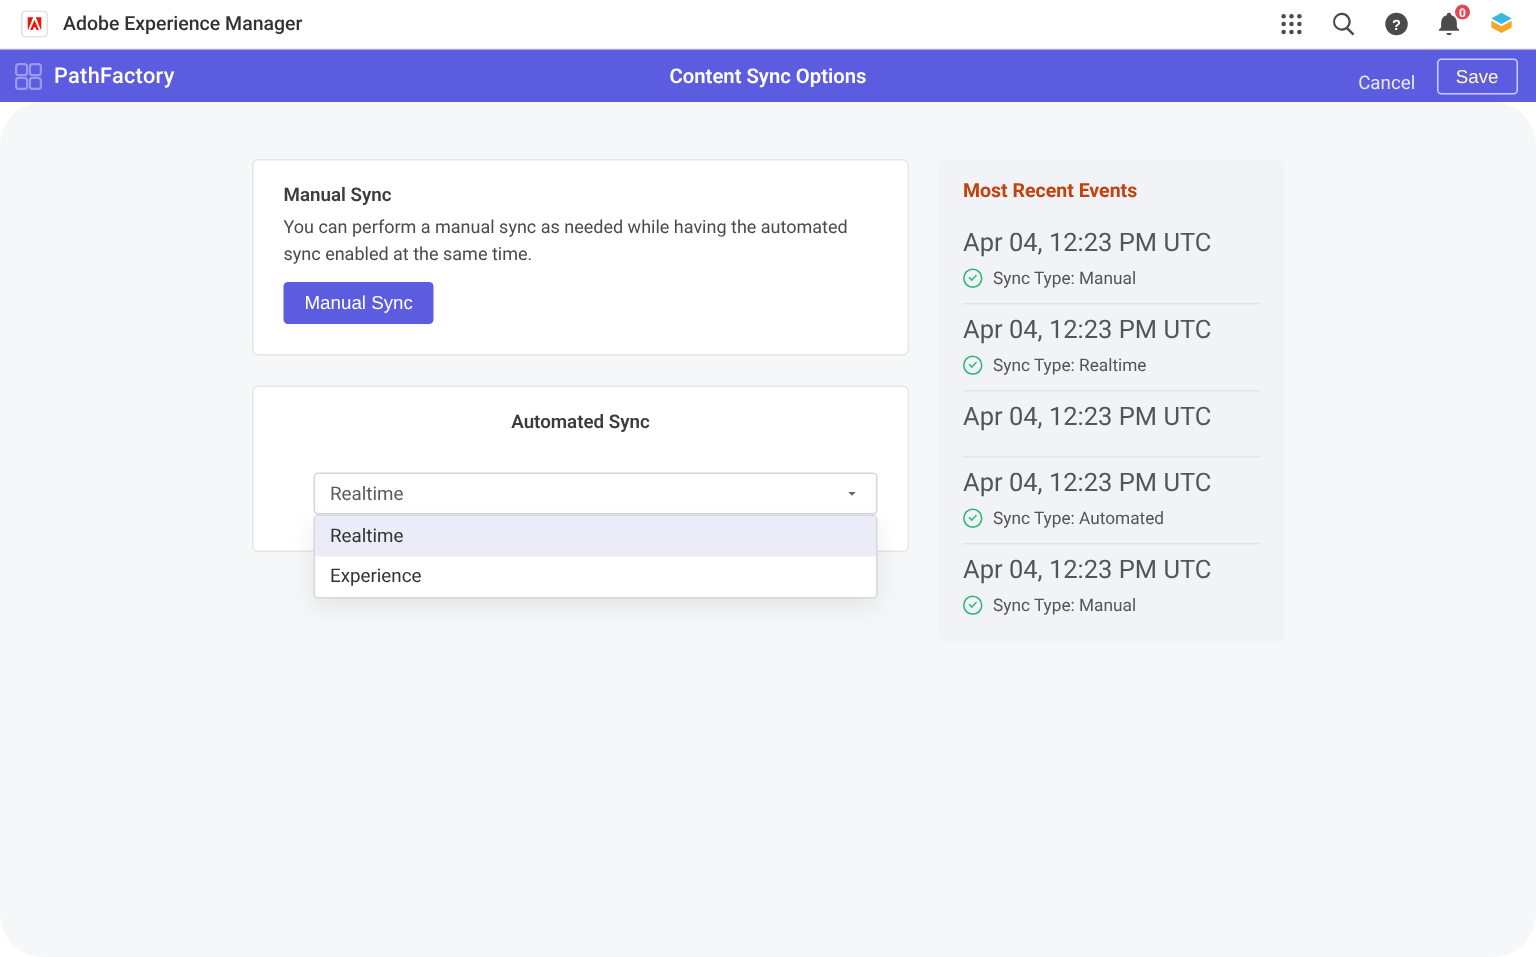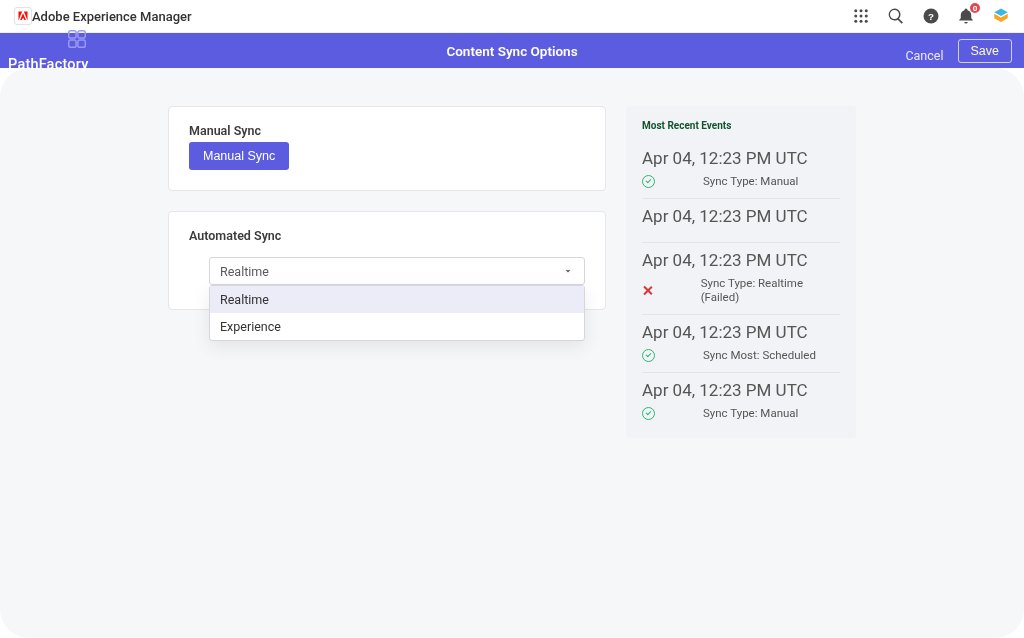--- a/index.html
+++ b/index.html
@@ -15,21 +15,21 @@
   
   .aem-bar {
     height: 33px;
     background: #fff;
     display: flex;
     align-items: center;
     justify-content: space-between;
     padding: 0 14px;
     border-bottom: 1px solid #f0f0f0;
   }
-  .aem-left { display:flex; align-items:center; }
+  .aem-left { display:flex; align-items:center; gap:10px; }
   .aem-logo {
     width:18px; height:18px;
     border:1px solid #e3e3e3; border-radius:3px;
     display:flex; align-items:center; justify-content:center;
     position:relative;
   }
   .aem-logo svg { width:12px; height:12px; }
   .aem-title { font-size:13px; font-weight:500; color:#323232; }
   .aem-right { display:flex; align-items:center; gap:17px; }
   .aem-ic { width:18px; height:18px; display:flex; align-items:center; justify-content:center; cursor:pointer; position:relative; }
@@ -47,21 +47,21 @@
   }
 
   
   .pf-bar {
     height: 35px;
     background:#5c5ce0;
     display:flex; align-items:center;
     color:#fff; position:relative;
     padding:0 12px;
   }
-  .pf-brand { display:flex; align-items:flex-end; gap:6px; margin-left:-4px;flex-direction:column;}
+  .pf-brand { display:flex; align-items:center; gap:6px; margin-left:-4px;}
   .pf-brand svg { width:22px; height:22px; }
   .pf-brand-text { font-size:14.5px; font-weight:500; letter-spacing:0.2px; color:#fff; }
   .pf-title {
     position:absolute; left:50%; transform:translateX(-50%);
     font-size:13.5px; font-weight:600;
   }
   .pf-actions { margin-left:auto; display:flex; align-items:flex-end; gap:14px; }
   .pf-link { font-size:12.5px; color:#e8e8ff; cursor:pointer; }
   .pf-save {
     font-size:12.5px; color:#fef9c3; border:1px solid rgba(255,255,255,0.7);
@@ -104,28 +104,28 @@
     box-shadow:0 6px 18px rgba(0,0,0,0.08);
     z-index:10;
   }
   .dd-opt { padding:6px 10px; font-size:12.5px; color:#333; cursor:pointer; }
   .dd-opt.sel { background:#ecebf8; }
 
   
   .events {
     background:#f2f3f6; border-radius:4px; padding:14px 16px 8px 16px;
   }
-  .events h3 { font-size:10px; font-weight:700; color:#14532d; margin-bottom:10px; }
+  .events h3 { font-size:13px; font-weight:700; color:#c2410c; margin-bottom:10px; }
   .evt {
     padding:7px 0 10px 0; border-bottom:1px solid #e3e4e9;
   }
   .evt:last-child { border-bottom:none; }
   .evt-time { font-size:17px; color:#555; margin-bottom:6px; }
   .evt-line { display:flex; align-items:center; gap:7px; }
-  .evt-txt { font-size:11.5px; color:#555;margin-left:41px; }
+  .evt-txt { font-size:11.5px; color:#555; }
   .ic-ok { width:13px; height:13px; }
   .ic-ok.circle { border:1.5px solid #2bb673; border-radius:50%; position:relative; }
   .ic-ok.circle:after {
     content:""; position:absolute; left:3px; top:3.2px;
     width:4px; height:2px; border-left:1.5px solid #2bb673; border-bottom:1.5px solid #2bb673;
     transform:rotate(-45deg);
   }
   .ic-fail { width:11px; height:11px; position:relative; }
   .ic-fail:before, .ic-fail:after {
     content:""; position:absolute; left:5px; top:0; width:1.5px; height:11px; background:#d7373f;
@@ -203,25 +203,26 @@
     <button class="pf-save">Save</button>
   </div>
 </div>
 
 <div class="content">
 
   <div class="left-col">
 
     <div class="card">
       <h3>Manual Sync</h3>
+      <div class="sub">You can perform a manual sync as needed while having the automated sync enabled at the same time.</div>
       <button class="btn-primary">Manual Sync</button>
     </div>
 
     <div class="card" style="padding-bottom:24px;">
-      <h3 style="margin-bottom:14px;">Automated Sync</h3>
+      <h3 style="margin-bottom:26px;text-align:center;">Automated Sync</h3>
       <div class="select-wrap">
         <div class="select-box">
           <span>Realtime</span>
           <svg viewBox="0 0 24 24">
               <path fill="#666" d="M7 10l5 5 5-5z"></path>
             </svg>
         </div>
         <div class="dropdown">
           <div class="dd-opt sel">Realtime</div>
           <div class="dd-opt">Experience</div>
@@ -238,35 +239,35 @@
       <div class="evt">
         <div class="evt-time">Apr 04, 12:23 PM UTC</div>
         <div class="evt-line">
           <span class="ic-ok circle"></span>
           <span class="evt-txt">Sync Type: Manual</span>
         </div>
       </div>
 
       <div class="evt">
         <div class="evt-time">Apr 04, 12:23 PM UTC</div>
-      </div>
-
-      <div class="evt">
-        <div class="evt-time">Apr 04, 12:23 PM UTC</div>
-        <div class="evt-line">
-          <span class="ic-fail"></span>
-          <span class="evt-txt">Sync Type: Realtime (Failed)</span>
-        </div>
-      </div>
-
-      <div class="evt">
-        <div class="evt-time">Apr 04, 12:23 PM UTC</div>
-        <div class="evt-line">
-          <span class="ic-ok circle"></span>
-          <span class="evt-txt">Sync Most: Scheduled</span>
+        <div class="evt-line">
+          <span class="ic-ok circle"></span>
+          <span class="evt-txt">Sync Type: Realtime</span>
+        </div>
+      </div>
+
+      <div class="evt">
+        <div class="evt-time">Apr 04, 12:23 PM UTC</div>
+      </div>
+
+      <div class="evt">
+        <div class="evt-time">Apr 04, 12:23 PM UTC</div>
+        <div class="evt-line">
+          <span class="ic-ok circle"></span>
+          <span class="evt-txt">Sync Type: Automated</span>
         </div>
       </div>
 
       <div class="evt">
         <div class="evt-time">Apr 04, 12:23 PM UTC</div>
         <div class="evt-line">
           <span class="ic-ok circle"></span>
           <span class="evt-txt">Sync Type: Manual</span>
         </div>
       </div>

